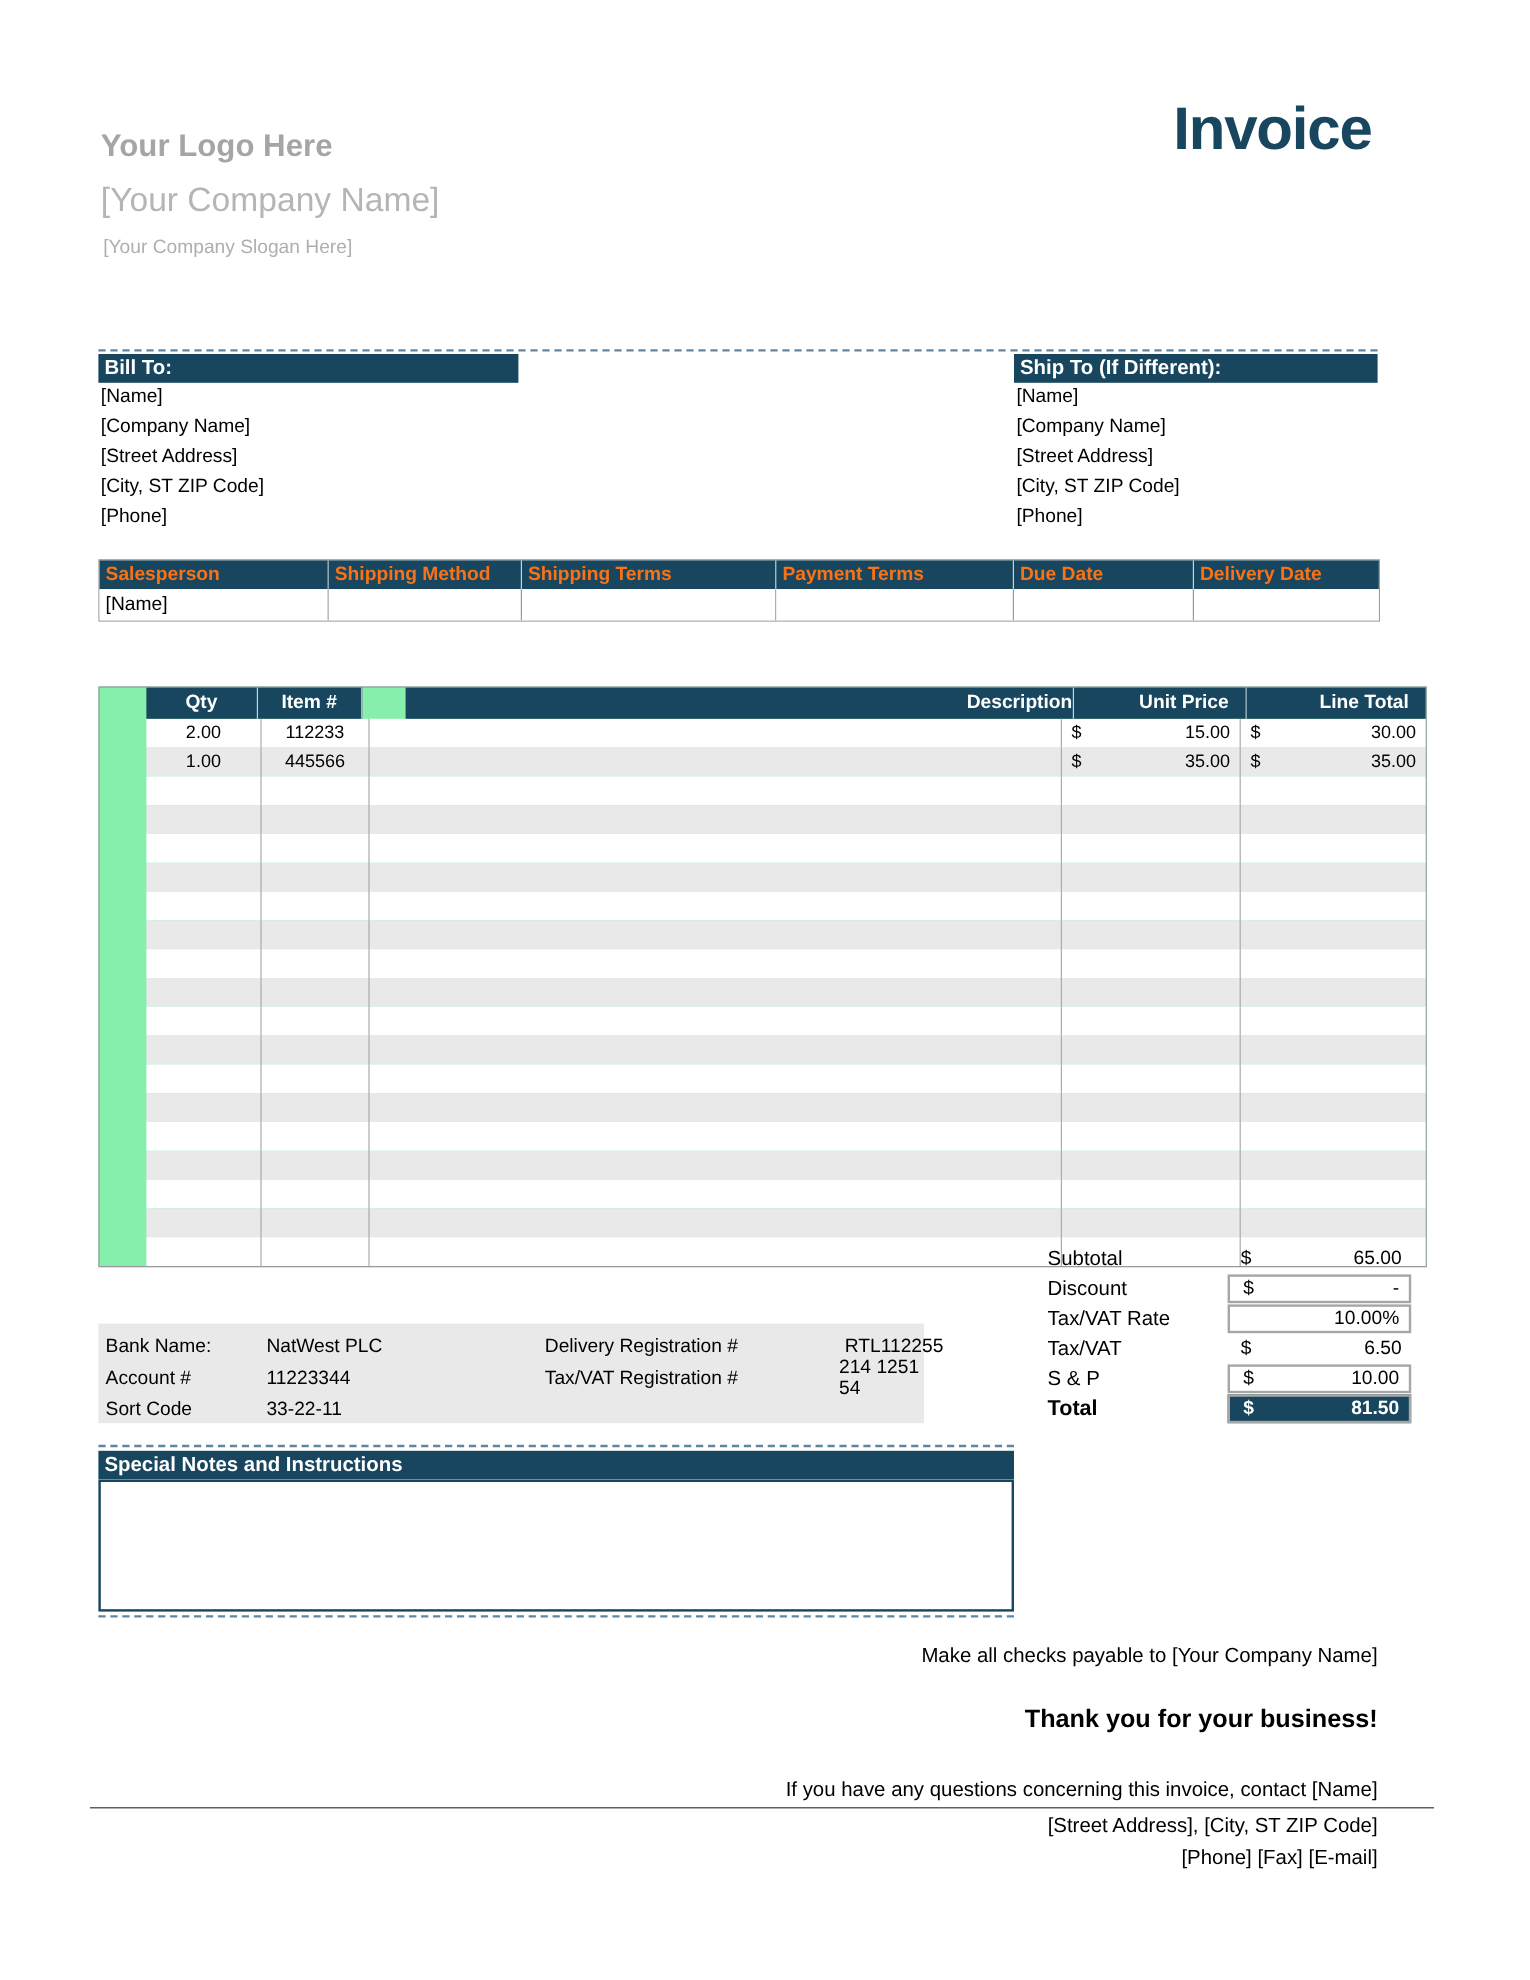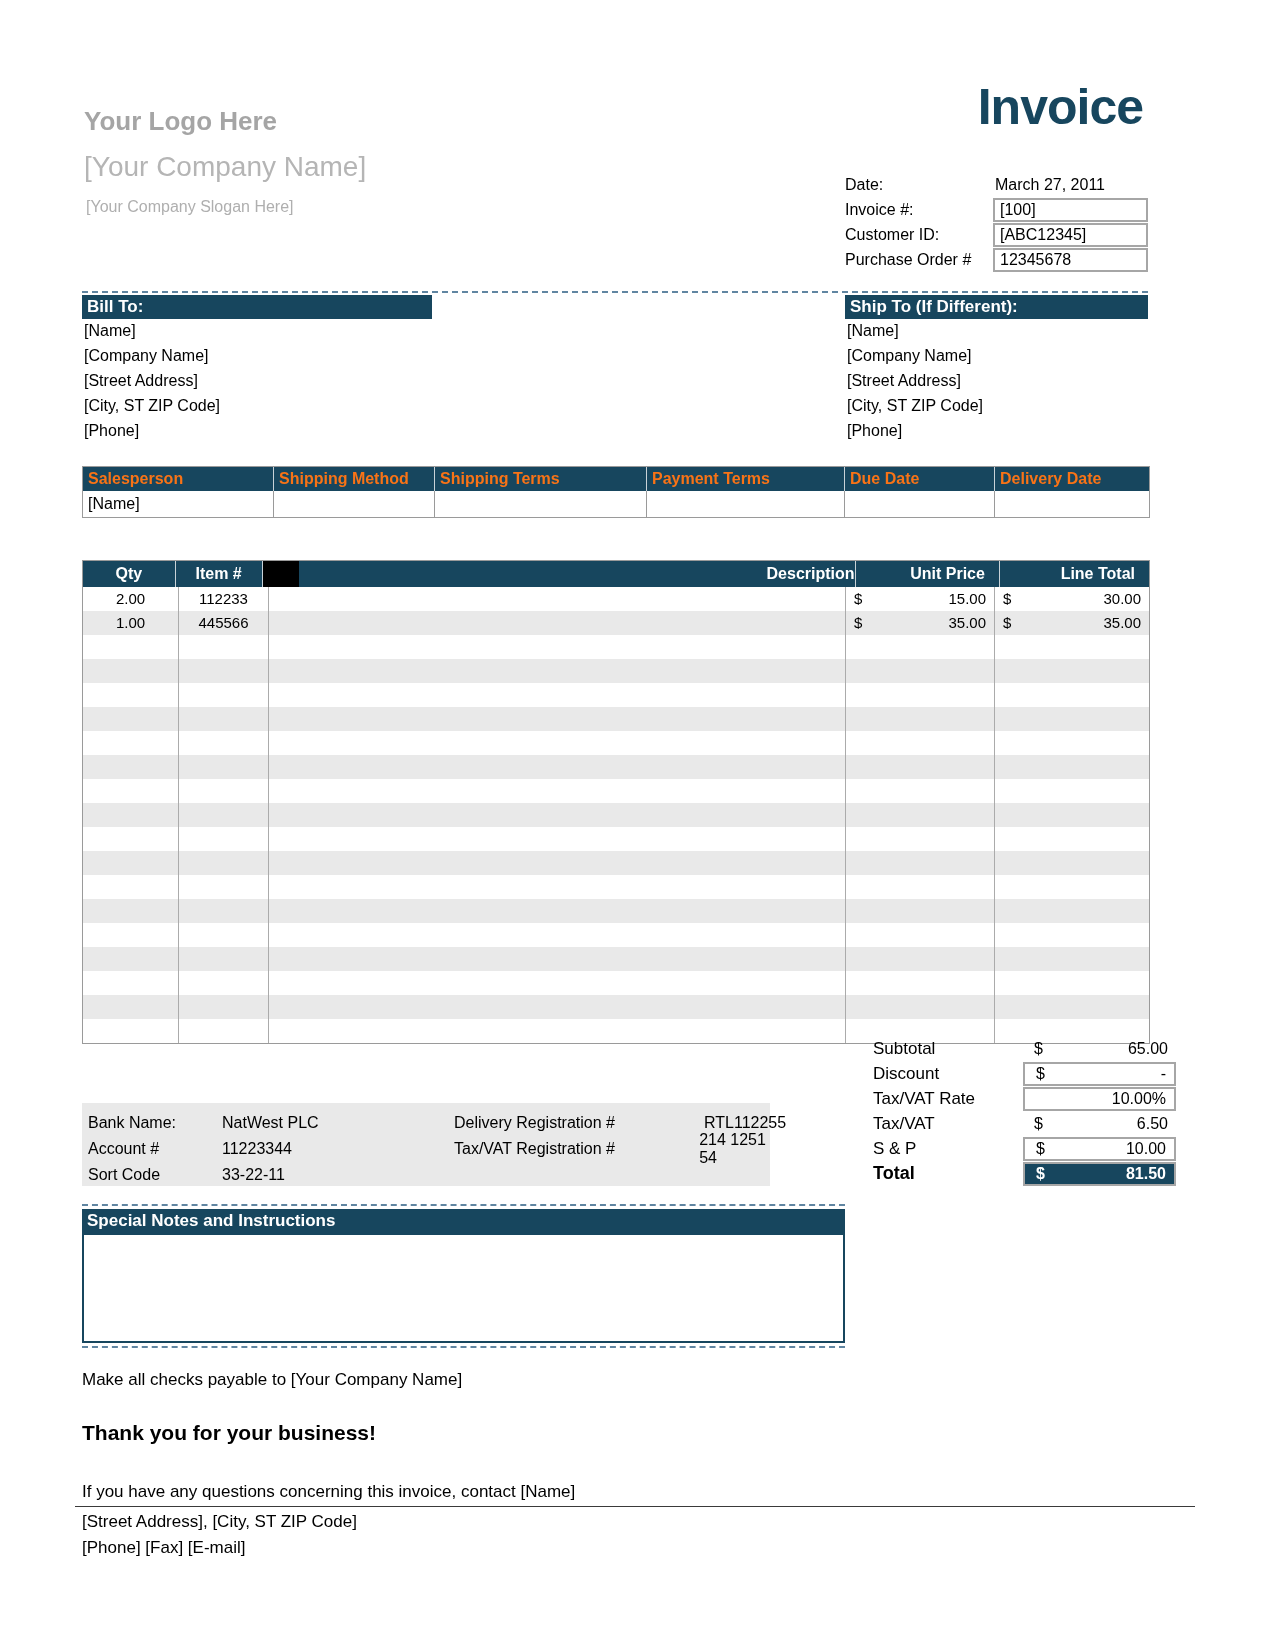--- a/index.html
+++ b/index.html
@@ -44,21 +44,21 @@
   #ship-head { display:flex; }
   .ship-hcell { box-sizing:border-box; height:24px; line-height:24px; background:var(--accent,#17465E);
     color:#f97316; font-weight:bold; font-size:16px; padding-left:5px; border-right:1px solid #C8D2D8; }
   .ship-hcell:last-child { border-right:none; }
   #ship-row { display:flex; }
   .ship-cell { box-sizing:border-box; height:26px; line-height:26px; font-size:16px; padding-left:5px;
     background:#fff; border-right:1px solid #9A9A9A; }
   .ship-cell:last-child { border-right:none; }
 
   
-  #itemsTable { left:82px; top:560px; width:1066px; border:1px solid #9A9A9A; background:#000000; }
+  #itemsTable { left:82px; top:572px; width:1066px; border:1px solid #9A9A9A; background:#86efac;padding-left:39px; }
   #items-head { display:flex; }
   .it-hcell { box-sizing:border-box; height:26px; line-height:26px; background:var(--accent,#17465E);
     color:#fff; font-weight:bold; font-size:16px; border-right:1px solid #C8D2D8; }
   .it-hcell:last-child { border-right:none; }
   .it-h0,.it-h1 { text-align:center; }
   .it-h2 { text-align:right; padding-left:5px;margin-left:36px; }
   .it-h3,.it-h4 { text-align:right; padding-right:14px; }
   .it-row { display:flex; height:24px; background:#fff; }
   .it-row.stripe { background:var(--stripe,#E9E9E9); }
   .it-cell { box-sizing:border-box; height:24px; line-height:24px; font-size:15px; border-right:1px solid #ABABAB; }
@@ -85,56 +85,38 @@
   .bank-row { display:flex; height:26px; align-items:center; font-size:16px;gap:36px; }
   .bank-label.bl { width:98px; }
   .bank-label.br { width:214px; }
 
   
   #notesBar { left:82px; top:1209px; width:763px; }
   #notesBox { left:82px; top:1233px; width:763px; height:110px; border:2px solid var(--accent,#17465E);
     box-sizing:border-box; background:#fff; font-size:15px; padding:4px 6px; }
 
   
-  .fline { left:82px; width:1066px; text-align:left; }
+  .fline { left:82px; width:1066px; text-align:right; }
   #f1 { top:1370px; font-size:17px; }
   #f2 { top:1421px; font-size:21px; font-weight:bold; }
   #f3 { top:1482px; font-size:17px; }
   #fRule { left:75px; top:1506px; width:1120px; border-top:1px solid #3A3A3A; }
   #f4 { top:1512px; font-size:17px; }
   #f5 { top:1538px; font-size:17px; }
 </style>
 </head>
 <body>
 
 <div class="page">
 
   <div class="abs" id="logo">Your Logo Here</div>
   <div class="abs" id="companyName">[Your Company Name]</div>
   <div class="abs" id="slogan">[Your Company Slogan Here]</div>
   <div class="abs" id="invoiceTitle">Invoice</div>
 
-  <div class="abs" id="meta-rows">
-      <div class="meta-row">
-        <div class="meta-label">Date:</div>
-        <div class="meta-value">March 27, 2011</div>
-      </div>
-      <div class="meta-row">
-        <div class="meta-label">Invoice #:</div>
-        <div class="meta-value boxed">[100]</div>
-      </div>
-      <div class="meta-row">
-        <div class="meta-label">Customer ID:</div>
-        <div class="meta-value boxed">[ABC12345]</div>
-      </div>
-      <div class="meta-row">
-        <div class="meta-label">Purchase Order #</div>
-        <div class="meta-value boxed">12345678</div>
-      </div>
-    </div>
 
   <div class="abs dashes" id="dash1"></div>
 
   <div class="abs bar" id="billBar">Bill To:</div>
   <div class="abs" id="billLines">
       <div class="addr-line">[Name]</div>
       <div class="addr-line">[Company Name]</div>
       <div class="addr-line">[Street Address]</div>
       <div class="addr-line">[City, ST  ZIP Code]</div>
       <div class="addr-line">[Phone]</div>

